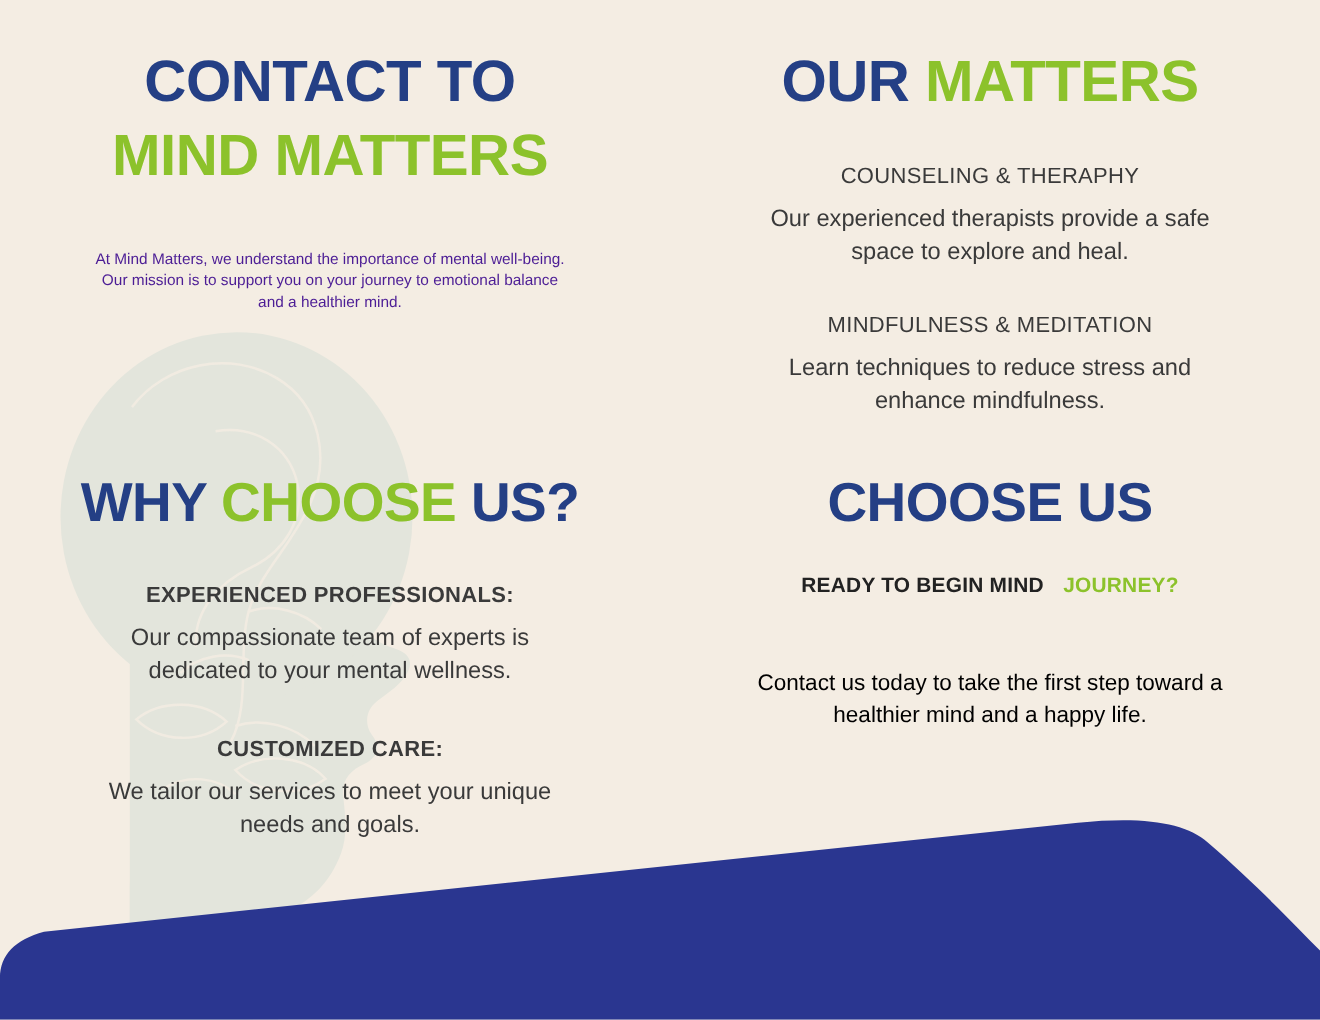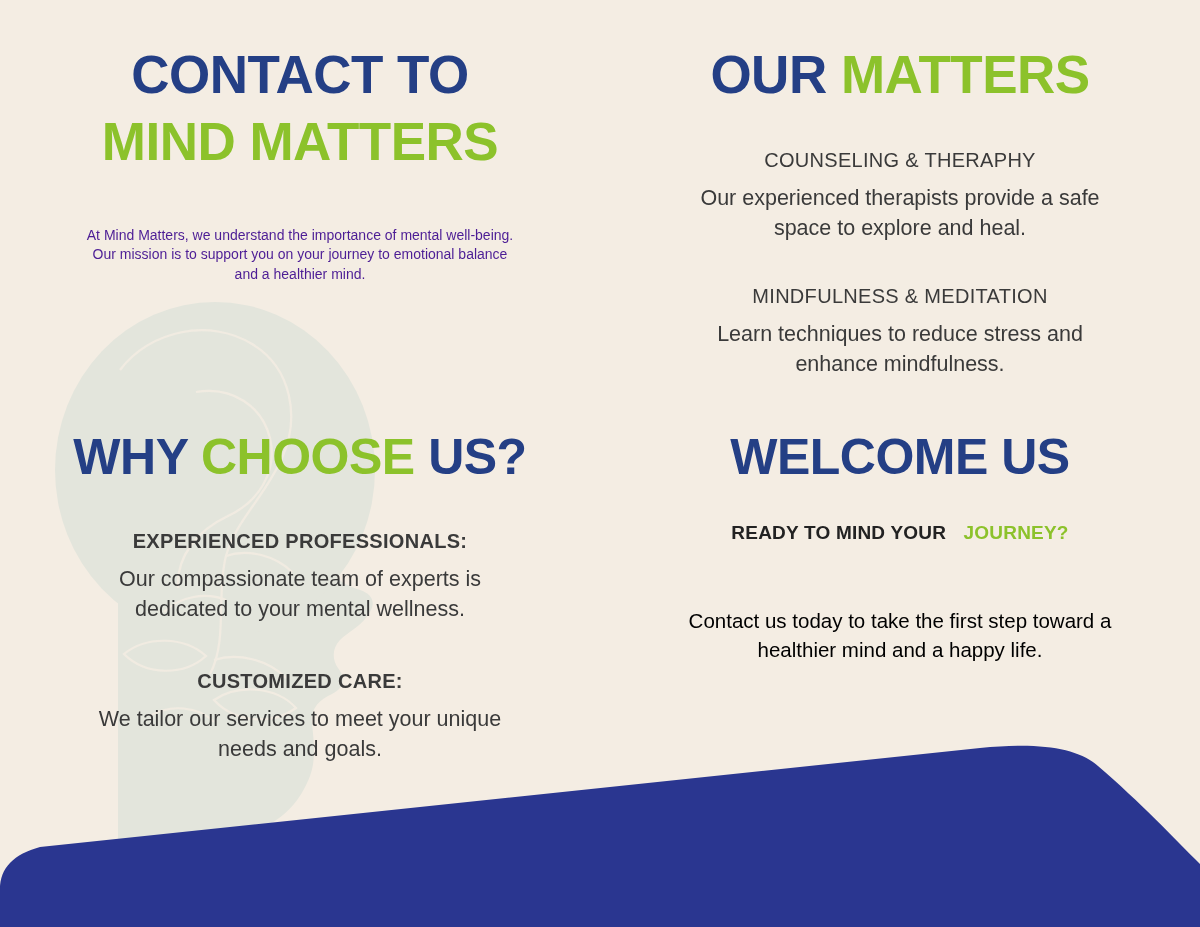--- a/index.html
+++ b/index.html
@@ -237,24 +237,24 @@
         <p class="why-body">Our compassionate team of experts is dedicated to your mental wellness.</p>
       </div>
 
       <div class="why-block-2">
         <p class="why-label">CUSTOMIZED CARE:</p>
         <p class="why-body">We tailor our services to meet your unique needs and goals.</p>
       </div>
     </section>
 
     <section class="col">
-      <h1 class="heading h-contact navy">WELCOME US</h1>
+      <h1 class="heading h-contact navy">CHOOSE US</h1>
 
       <p class="tagline">
-        <span>READY TO MIND YOUR</span>
+        <span>READY TO BEGIN MIND</span>
         <span class="green">JOURNEY?</span>
       </p>
 
       <p class="closing">Contact us today to take the first step toward a healthier mind and a happy life.</p>
     </section>
 
   </div>
 </div>
 
 </body></html>

